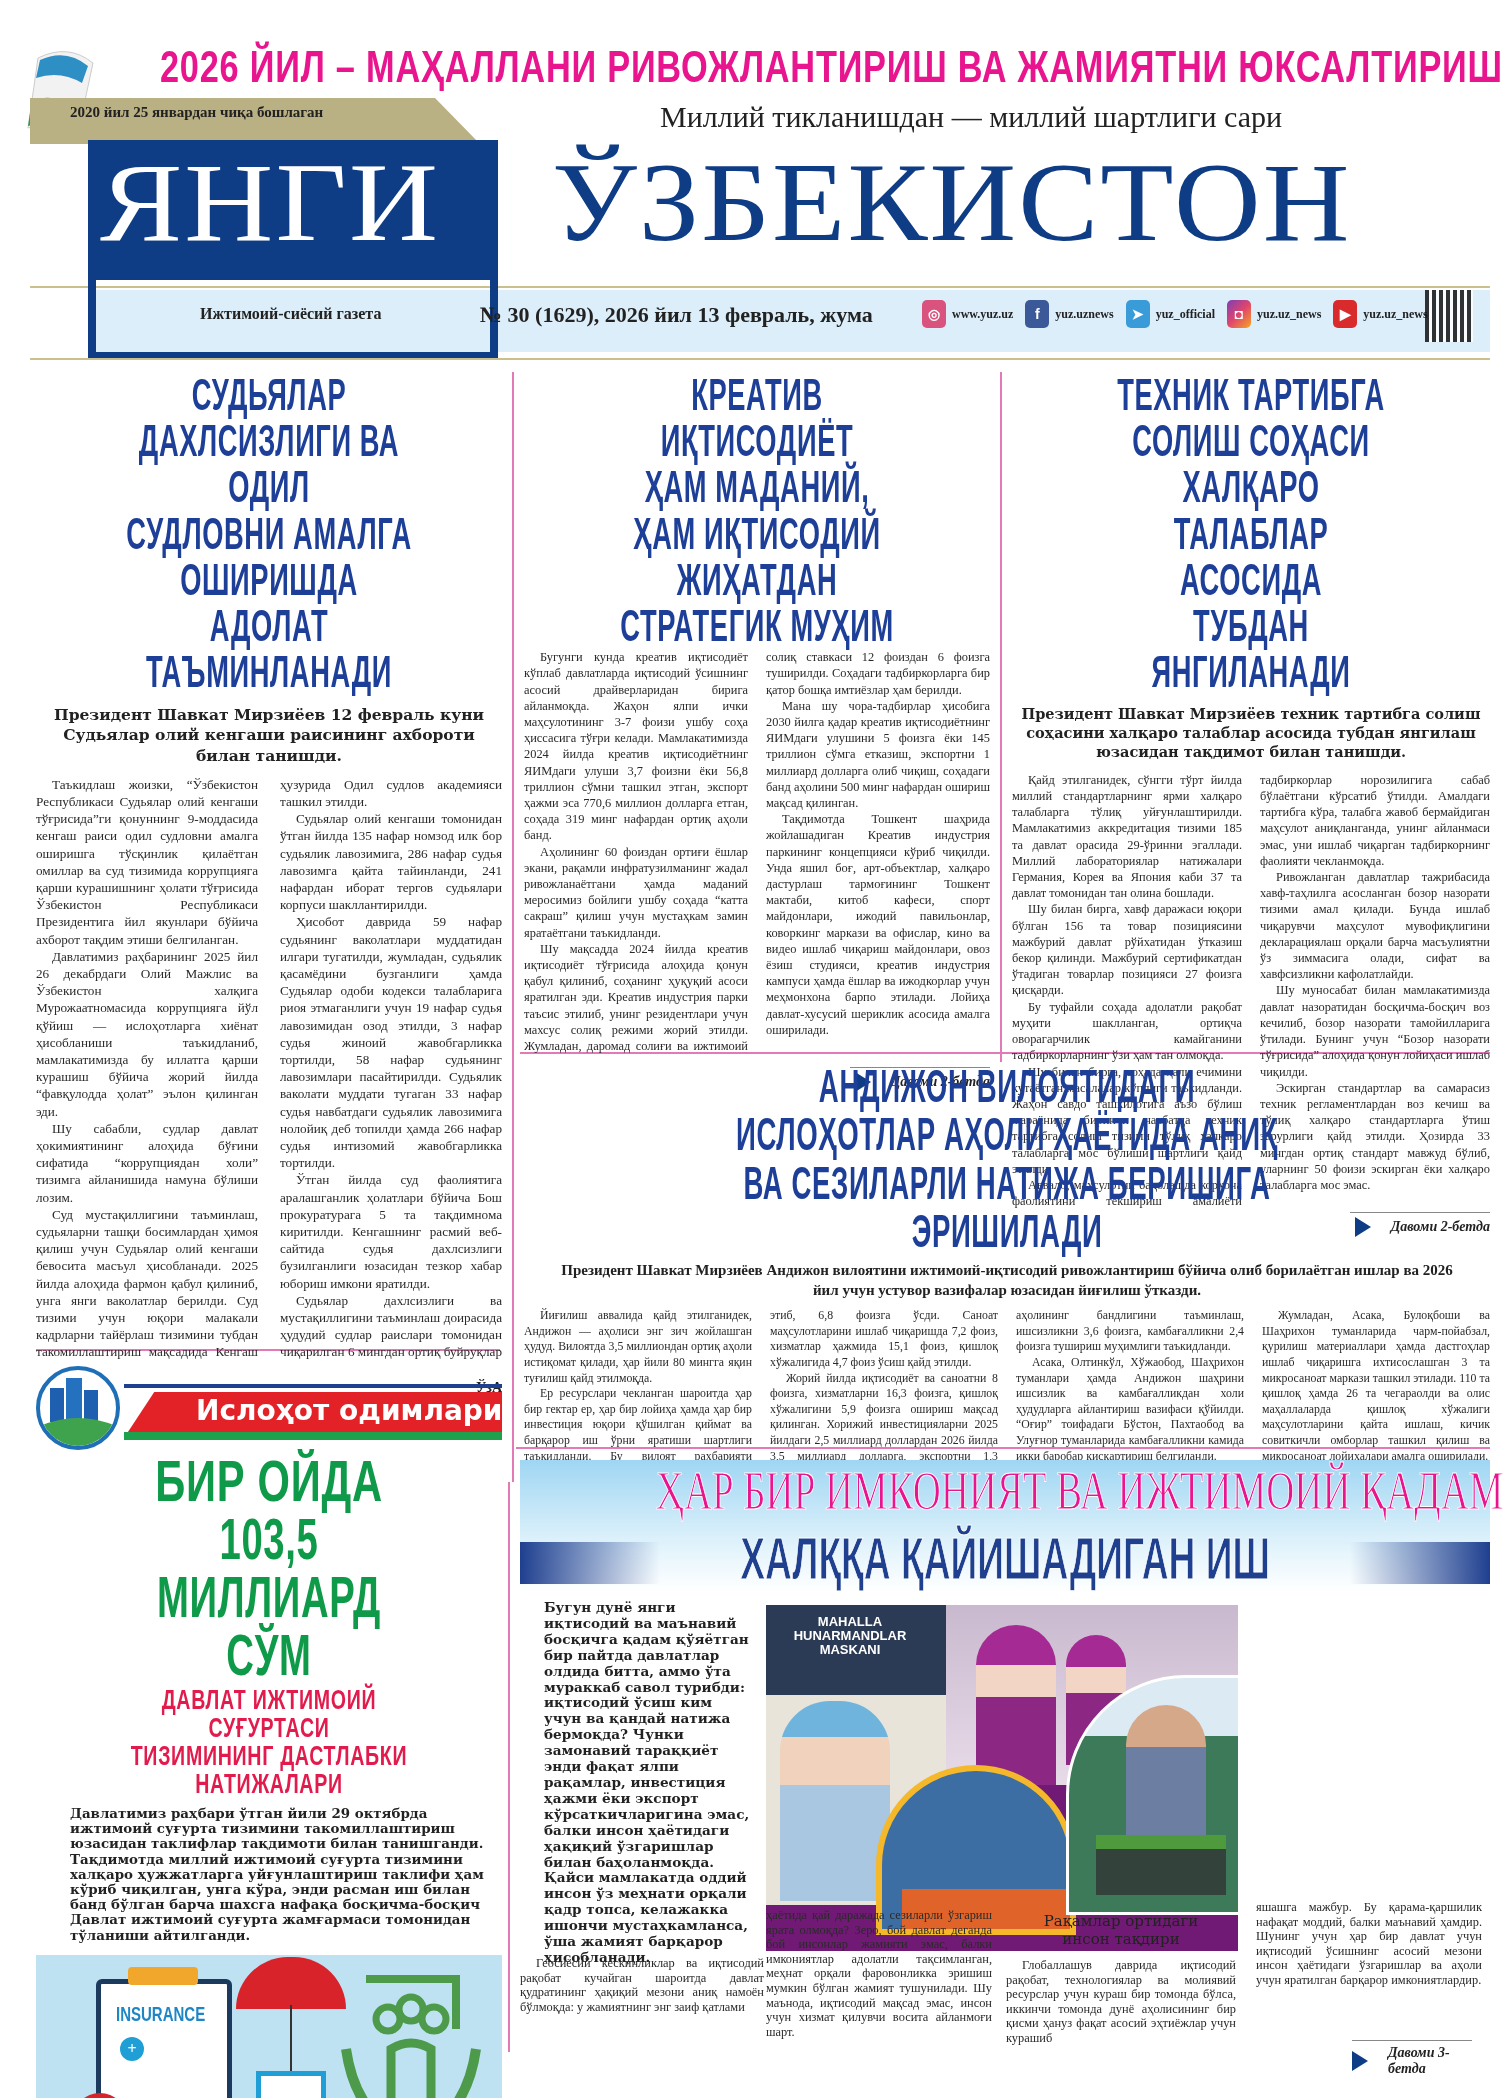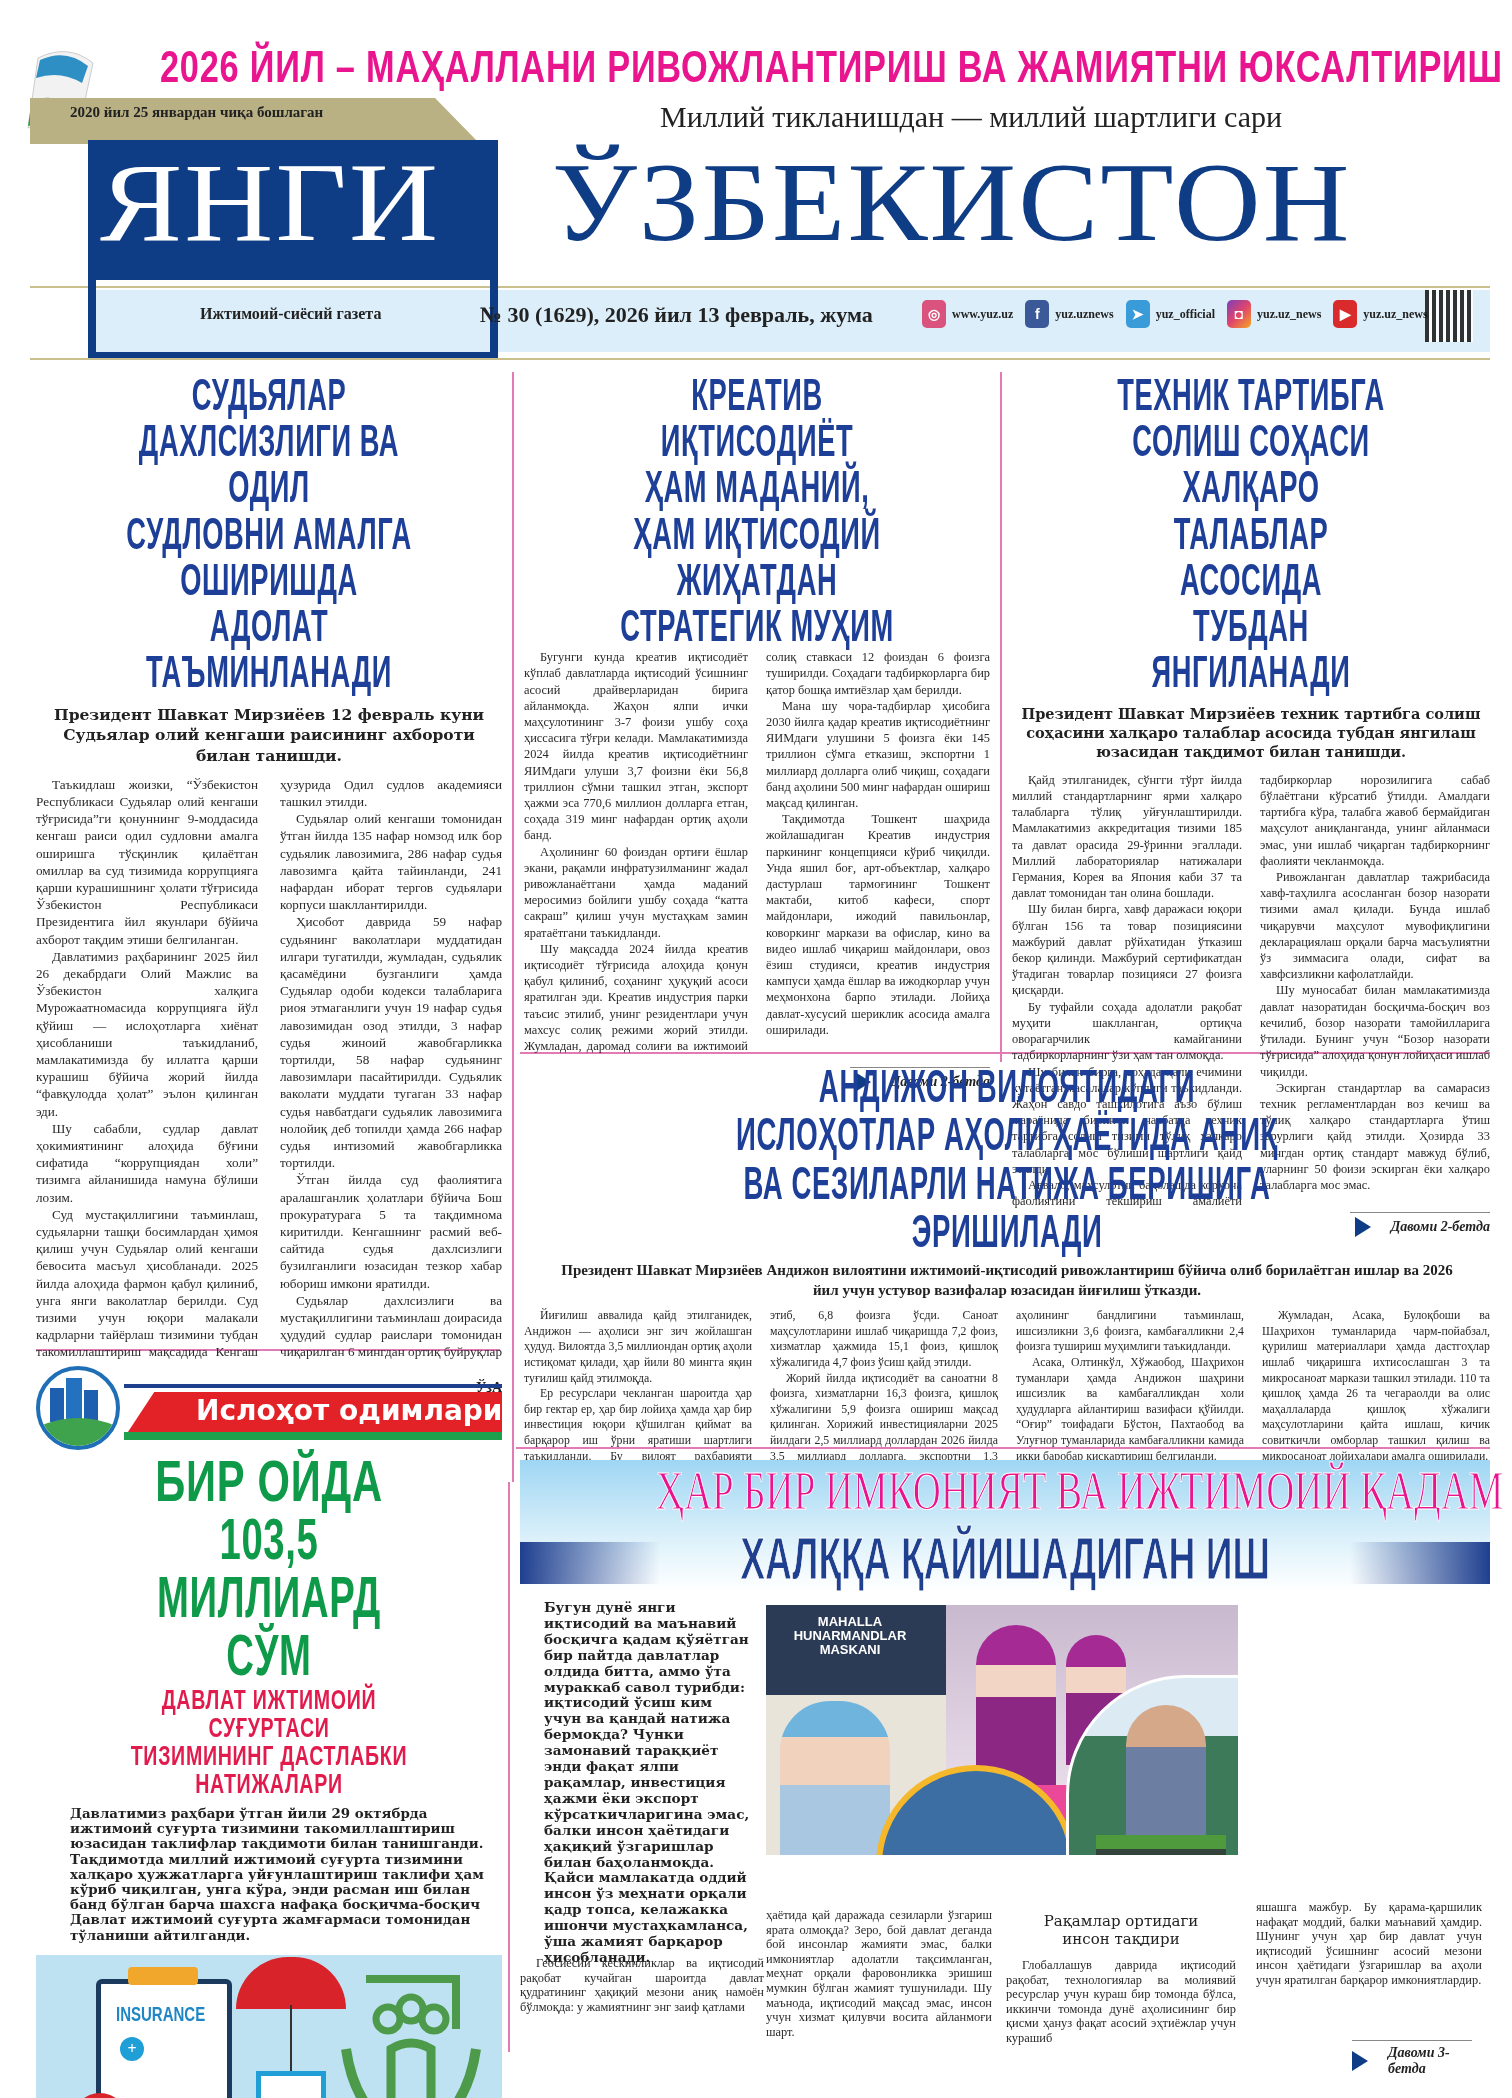--- a/index.html
+++ b/index.html
@@ -233,21 +233,21 @@
     <div class="abs" style="left:0;top:0;width:970px;text-align:center;color:#e8158f;font-family:'Liberation Serif',serif;font-size:54px;white-space:nowrap;transform:scaleX(.72);transform-origin:center top;-webkit-text-stroke:1px #fff">ҲАР БИР ИМКОНИЯТ ВА ИЖТИМОИЙ ҚАДАМ –</div>
     <div class="abs" style="left:0;top:82px;width:140px;height:42px;background:linear-gradient(90deg,#1f3f8f,rgba(31,63,143,0))"></div>
     <div class="abs" style="right:0;top:82px;width:140px;height:42px;background:linear-gradient(270deg,#1f3f8f,rgba(31,63,143,0))"></div>
     <div class="abs" style="left:0;top:64px;width:970px;text-align:center;color:#1f3f8f;font-family:'Liberation Sans',sans-serif;font-weight:bold;font-size:60px;white-space:nowrap;transform:scaleX(.62);transform-origin:center top;-webkit-text-stroke:1px #fff">ХАЛҚҚА ҚАЙИШАДИГАН ИШ</div>
   </div>
   <div class="abs" style="left:24px;top:140px;width:210px;font-family:'DejaVu Serif',serif;font-weight:bold;font-size:13.6px;line-height:15.9px;color:#222">Бугун дунё янги иқтисодий ва маънавий босқичга қадам қўяётган бир пайтда давлатлар олдида битта, аммо ўта мураккаб савол турибди: иқтисодий ўсиш ким учун ва қандай натижа бермоқда? Чунки замонавий тараққиёт энди фақат ялпи рақамлар, инвестиция ҳажми ёки экспорт кўрсаткичларигина эмас, балки инсон ҳаётидаги ҳақиқий ўзгаришлар билан баҳоланмоқда. Қайси мамлакатда оддий инсон ўз меҳнати орқали қадр топса, келажакка ишончи мустаҳкамланса, ўша жамият барқарор ҳисобланади.</div>
   <div class="abs body" style="left:0;top:496px;width:244px;font-size:12.4px;line-height:14.6px">
       <p>Геосиёсий кескинликлар ва иқтисодий рақобат кучайган шароитда давлат қудратининг ҳақиқий мезони аниқ намоён бўлмоқда: у жамиятнинг энг заиф қатлами</p>
     </div>
 
-  <div class="abs" style="left:246px;top:145px;width:472px;height:250px;overflow:hidden;background:#ec4899">
+  <div class="abs" style="left:246px;top:145px;width:472px;height:346px;overflow:hidden;background:#701a75">
     <div class="abs" style="left:0;top:0;width:180px;height:300px;background:linear-gradient(#2c3b55 0 30%,#e9e4da 30%)"></div>
     <div class="abs" style="left:14px;top:10px;color:#fff;font-family:'Liberation Sans',sans-serif;font-weight:bold;font-size:13px;line-height:14px;text-align:center;width:140px">
       <div>MAHALLA</div>
       <div>HUNARMANDLAR</div>
       <div>MASKANI</div>
     </div>
     <div class="abs" style="left:14px;top:96px;width:110px;height:200px;background:linear-gradient(#6fb4dd 0 18%,#f0d2bd 18% 42%,#a9c7e0 42%);border-radius:50px 50px 0 0"></div>
     <div class="abs" style="left:180px;top:0;width:292px;height:180px;background:linear-gradient(#c9b9cf,#e8dbe8)"></div>
     <div class="abs" style="left:210px;top:20px;width:80px;height:160px;background:linear-gradient(#a52a93 0 25%,#f2d5c4 25% 45%,#8d2784 45%);border-radius:40px 40px 0 0"></div>
     <div class="abs" style="left:300px;top:30px;width:60px;height:130px;background:linear-gradient(#a52a93 0 25%,#f2d5c4 25% 45%,#8d2784 45%);border-radius:30px 30px 0 0"></div>

